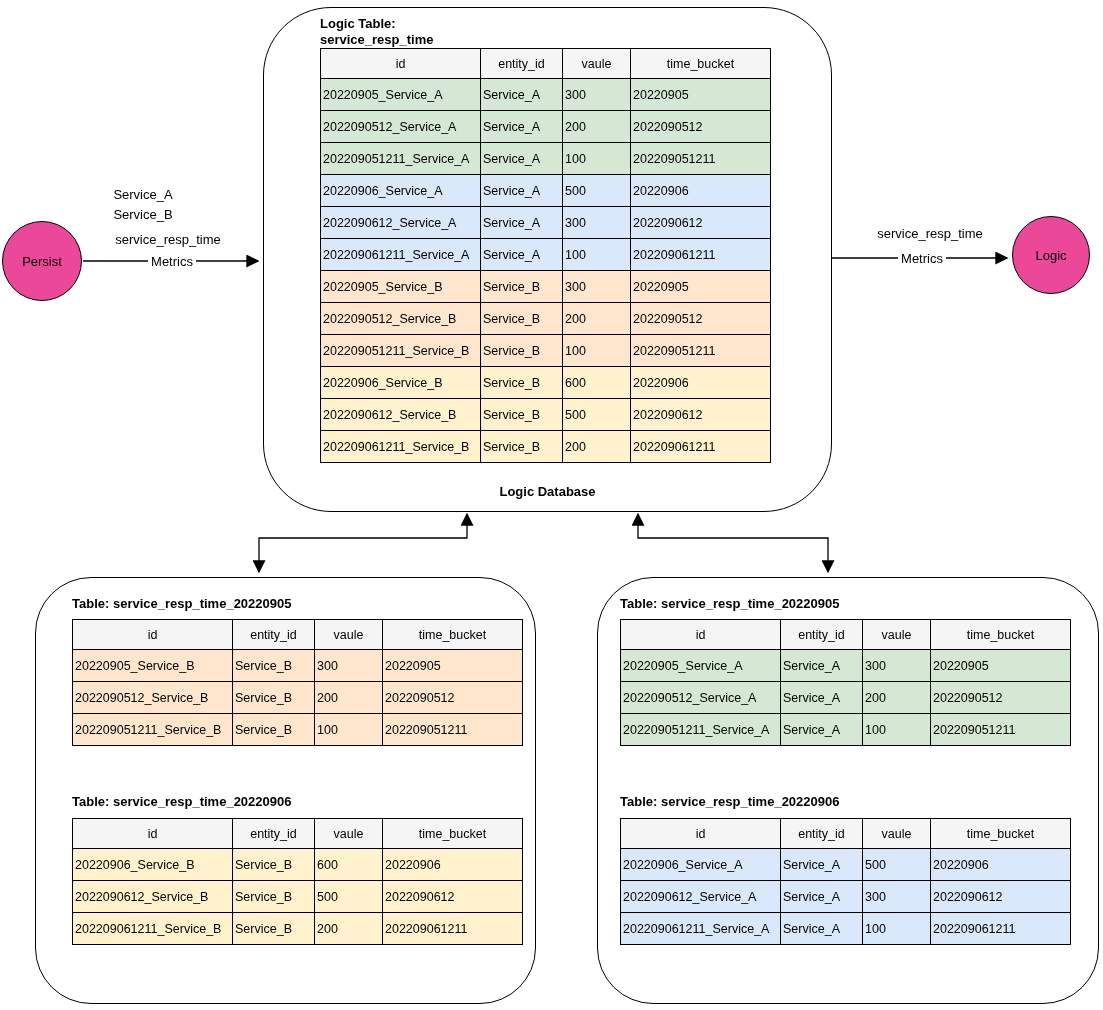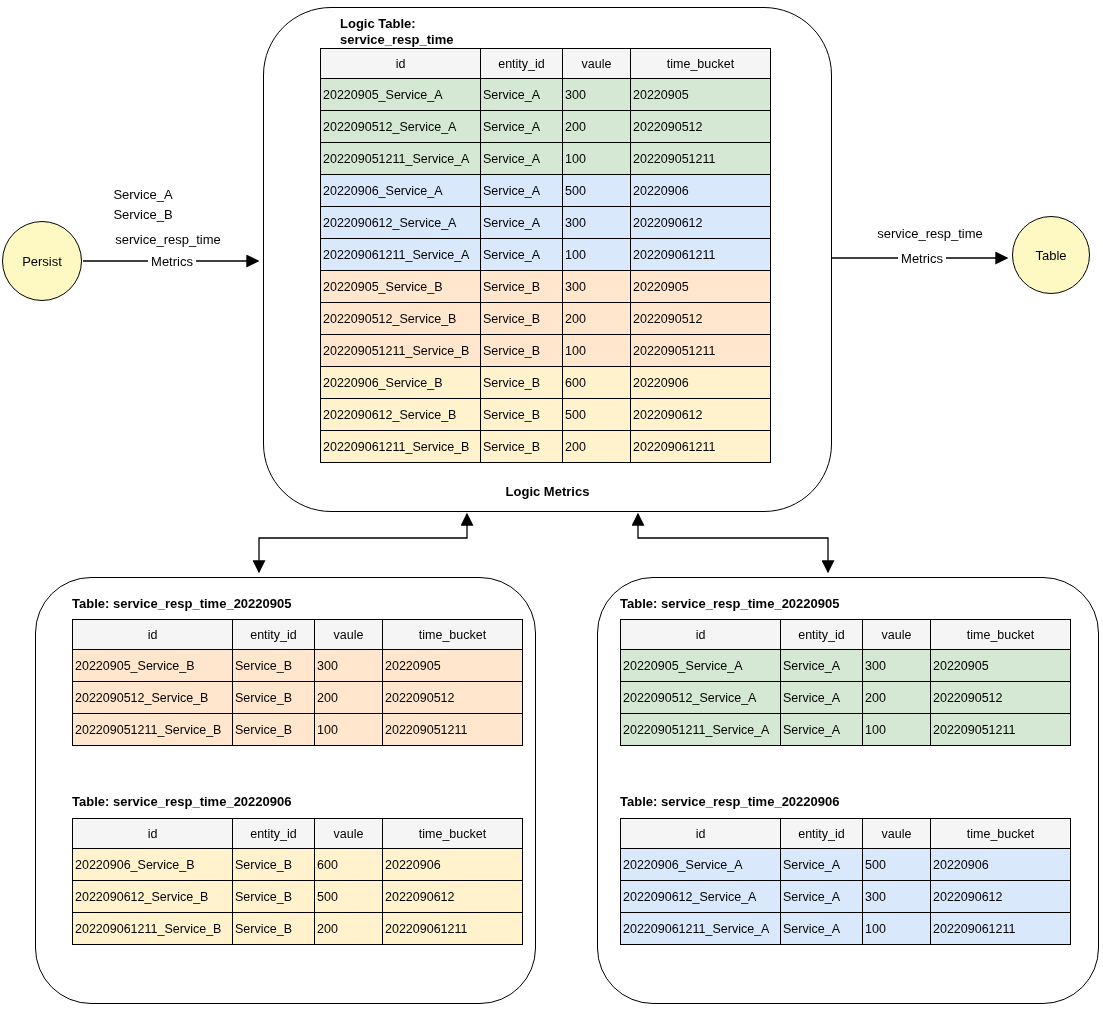--- a/index.html
+++ b/index.html
@@ -3,32 +3,32 @@
 <meta charset="utf-8">
 <style>
   html,body { margin:0; padding:0; background:#ffffff; }
   .canvas {
     position:relative; width:1103px; height:1010px; background:#ffffff;
     font-family:"Liberation Sans", sans-serif; color:#000000; overflow:hidden;
   }
   .wires { position:absolute; left:0; top:0; width:1103px; height:1010px; }
   .wires path { stroke:#000000; stroke-width:1.3; fill:none; }
   .node {
-    position:absolute; border:1.5px solid #000000; border-radius:50%; background:#fef9c3;
+    position:absolute; border:1.5px solid #000000; border-radius:50%; background:#ec4899;
     display:flex; align-items:center; justify-content:center; font-size:13px; box-sizing:border-box;
   }
   .box { position:absolute; border:1.5px solid #000000; background:#ffffff; box-sizing:border-box; }
   .logic-box { border-radius:68px; }
   .ds-box { border-radius:56px; }
   .dt { position:absolute; border-collapse:collapse; table-layout:fixed; width:450px; font-size:12.5px; background:#ffffff; }
   .dt th { border:1px solid #000000; height:29px; font-weight:400; text-align:center; padding:0 2px; overflow:hidden; white-space:nowrap; }
   .dt td { border:1px solid #000000; height:31px; padding:0 2px; text-align:left; overflow:hidden; white-space:nowrap; }
   .bold-label { position:absolute; font-weight:bold; font-size:13px; white-space:nowrap; }
   .center { text-align:center; }
-  .title2 { line-height:16px;margin-left:20px; }
+  .title2 { line-height:16px; }
   .edge-label { position:absolute; font-size:13px; text-align:center; line-height:15px; }
   .svc-lines { line-height:20px; }
   .on-line { background:#ffffff; padding:0 1px; }
 </style>
 </head>
 <body>
 
 <div class="canvas">
 
   <div class="box logic-box" style="left:263px; top:7px; width:569px; height:505px;"></div>
@@ -44,21 +44,21 @@
     <path d="M 83 261 L 258 261" marker-end="url(#arrow)"></path>
     <path d="M 832 258 L 1007 258" marker-end="url(#arrow)"></path>
     <path d="M 467 514 L 467 538 L 259 538 L 259 572" marker-start="url(#arrow)" marker-end="url(#arrow)"></path>
     <path d="M 638 514 L 638 538 L 828 538 L 828 572" marker-start="url(#arrow)" marker-end="url(#arrow)"></path>
   </svg>
 
   <div class="node" style="left:2px; top:221px; width:80px; height:80px;">
     <span>Persist</span>
   </div>
   <div class="node" style="left:1012px; top:216px; width:78px; height:78px;">
-    <span>Table</span>
+    <span>Logic</span>
   </div>
 
   <div class="edge-label svc-lines" style="left:88px; top:185px; width:110px;">
     <div>Service_A</div>
     <div>Service_B</div>
   </div>
   <div class="edge-label" style="left:93px; top:232px; width:150px;">service_resp_time</div>
   <div class="edge-label on-line" style="left:148px; top:254px; width:46px;">Metrics</div>
 
   <div class="edge-label" style="left:855px; top:226px; width:150px;">service_resp_time</div>
@@ -151,21 +151,21 @@
           <td>2022090612</td>
         </tr>
         <tr style="background: rgb(255, 242, 204);">
           <td>202209061211_Service_B</td>
           <td>Service_B</td>
           <td>200</td>
           <td>202209061211</td>
         </tr>
       </tbody>
     </table>
-  <div class="bold-label center" style="left:263px; top:484px; width:569px;">Logic Metrics</div>
+  <div class="bold-label center" style="left:263px; top:484px; width:569px;">Logic Database</div>
 
   <div class="bold-label" style="left:72px; top:596px;">Table: service_resp_time_20220905</div>
   <table class="dt" style="left:72px; top:619px;">
       <colgroup>
         <col style="width: 160px;">
         <col style="width: 82px;">
         <col style="width: 68px;">
         <col style="width: 140px;">
       </colgroup>
       <thead>

